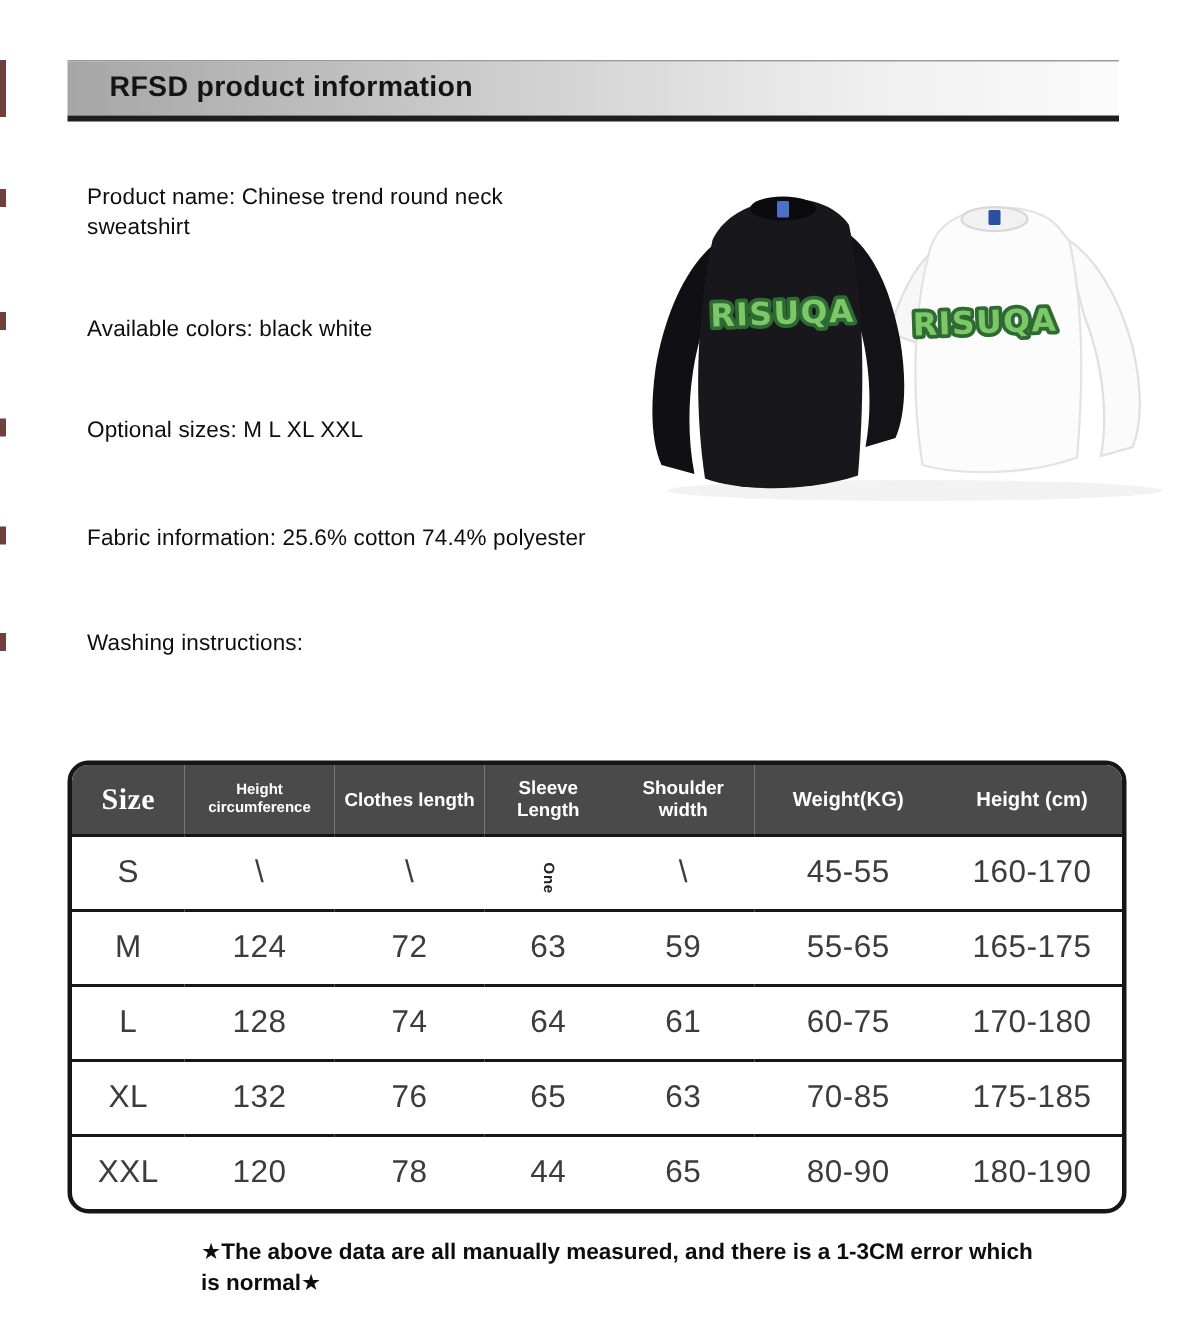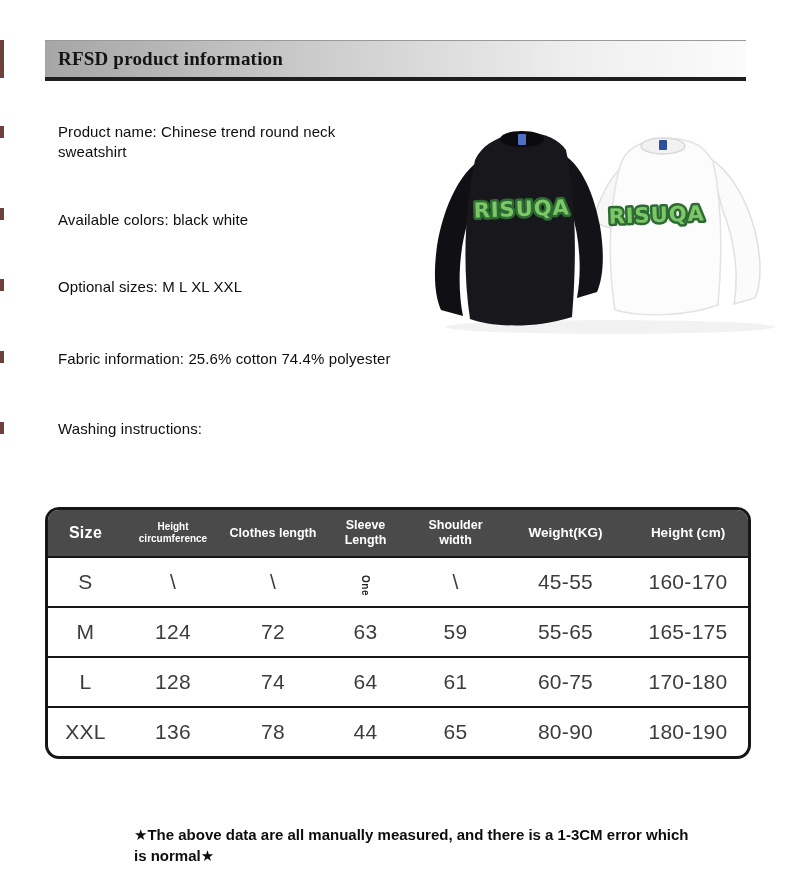--- a/index.html
+++ b/index.html
@@ -10,21 +10,21 @@
   .edge-mark{position:absolute;left:0;width:4px;background:var(--edge-mark-red,#57201a);opacity:.85;}
 
   .header-bar{
     position:absolute;left:45px;top:40px;width:701px;height:36px;
     background:linear-gradient(90deg,var(--header-bar-gradient-start,#a6a6a6) 0%,#cfcfcf 42%,#efefef 76%,var(--header-bar-gradient-end,#fbfbfb) 100%);
     border-top:1px solid #9a9a9a;
     border-bottom:4px solid #1e1e1e;
     display:flex;align-items:center;
   }
   .header-bar .title{
-    font-size:19px;font-weight:bold;color:#141414;padding-left:13px;letter-spacing:.2px;font-family:Liberation Serif, serif;
+    font-size:19px;font-weight:bold;color:#141414;padding-left:28px;letter-spacing:.2px;
   }
 
   .info-text{
     position:absolute;left:58px;width:335px;margin:0;
     font-size:15px;font-weight:normal;color:#0e0e0e;line-height:1.35;letter-spacing:.1px;
   }
   #product-name{top:122px;}
   #available-colors{top:210px;}
   #optional-sizes{top:277px;}
   #fabric-info{top:349px;}
@@ -42,21 +42,21 @@
     position:absolute;left:45px;top:507px;width:700px;
     border:3px solid var(--table-border,#161616);border-radius:14px;overflow:hidden;background:#fff;
   }
   table{width:100%;border-collapse:collapse;table-layout:fixed;}
   col.c1{width:75px}col.c2{width:100px}col.c3{width:100px}col.c4{width:85px}
   col.c5{width:95px}col.c6{width:125px}col.c7{width:120px}
   thead th{
     background:var(--table-header-bg,#4a4a4a);color:#ffffff;font-weight:bold;height:46px;
     font-size:12.5px;line-height:1.2;text-align:center;vertical-align:middle;padding:0 6px;
   }
-  thead th:first-child{font-size:16px;letter-spacing:.3px;}
+  thead th:first-child{font-size:20px;letter-spacing:.3px;font-family:Liberation Serif, serif;}
   thead th:nth-child(2){font-size:10px;}
   thead th:nth-child(6),thead th:nth-child(7){font-size:13.5px;}
   tbody td{
     height:46px;text-align:center;vertical-align:middle;
     font-size:21px;color:#3c3c3c;font-weight:normal;letter-spacing:.3px;
     border-top:2px solid var(--table-border,#161616);
   }
   .rot{display:inline-block;transform:rotate(90deg);font-size:10px;font-weight:bold;letter-spacing:.5px;color:#222;}
 
   .footnote{
@@ -160,22 +160,31 @@
         <tr>
           <td>L</td>
           <td>128</td>
           <td>74</td>
           <td>64</td>
           <td>61</td>
           <td>60-75</td>
           <td>170-180</td>
         </tr>
         <tr>
+          <td>XL</td>
+          <td>132</td>
+          <td>76</td>
+          <td>65</td>
+          <td>63</td>
+          <td>70-85</td>
+          <td>175-185</td>
+        </tr>
+        <tr>
           <td>XXL</td>
-          <td>136</td>
+          <td>120</td>
           <td>78</td>
           <td>44</td>
           <td>65</td>
           <td>80-90</td>
           <td>180-190</td>
         </tr>
       </tbody>
   </table>
 </div>
 

